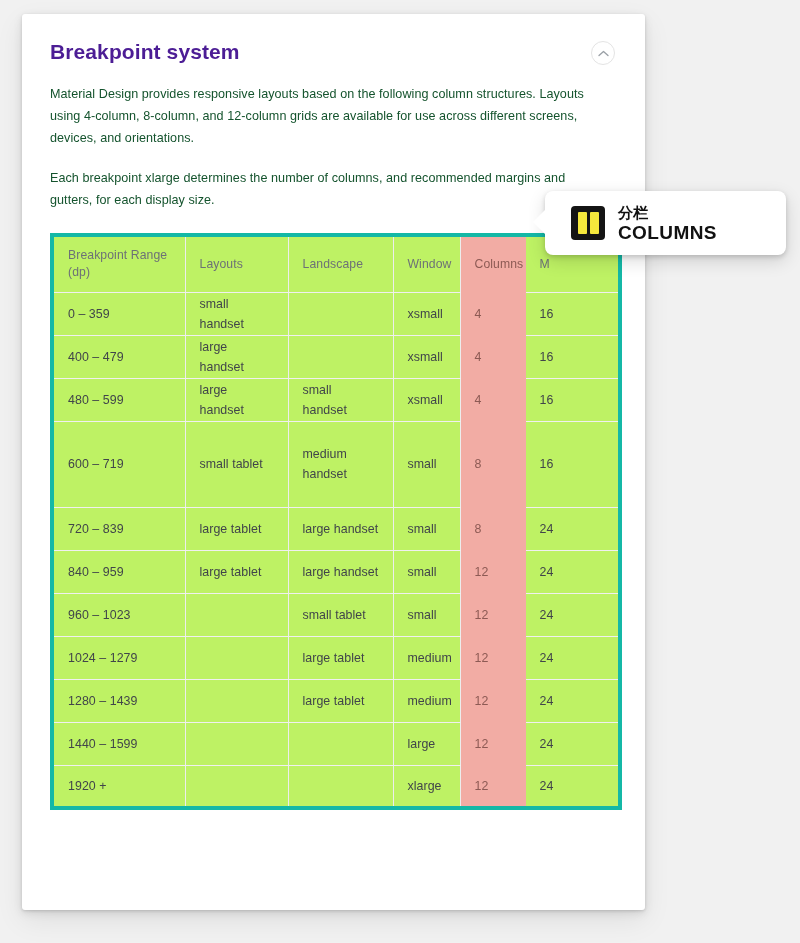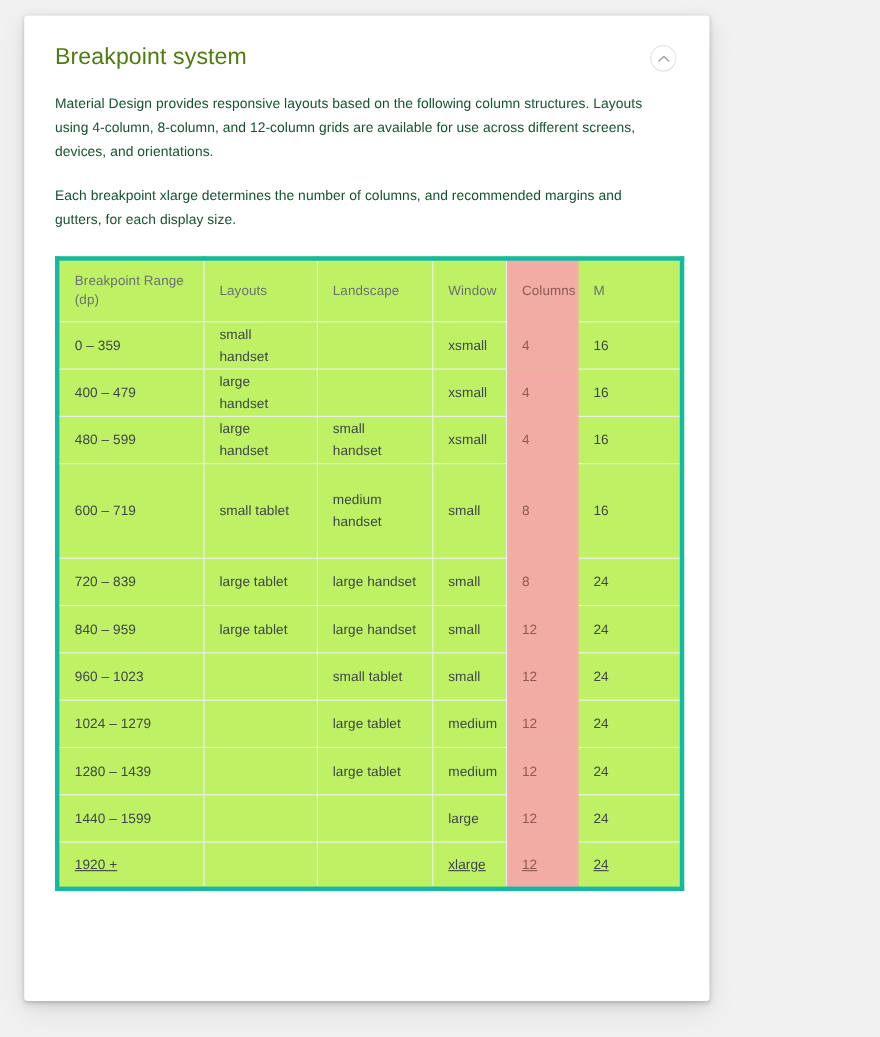--- a/index.html
+++ b/index.html
@@ -43,22 +43,22 @@
 
   .card-header {
     display: flex;
     align-items: flex-start;
     justify-content: space-between;
   }
 
   .page-title {
     font-size: 21px;
     line-height: 28px;
-    color: #4d7c0f;
-    font-weight: 400;
+    color: #4c1d95;
+    font-weight: 700;
     letter-spacing: 0.1px;
     margin: 0;
   }
 
   .collapse-btn {
     width: 24px;
     height: 24px;
     border-radius: 50%;
     border: 1px solid #e4e4e4;
     background: #ffffff;
@@ -109,21 +109,21 @@
     border-right: 1px solid #ededed;
     border-bottom: 1px solid #f0f0f0;
     padding: 0 14px;
     text-align: left;
     vertical-align: middle;
     font-weight: 400;
     box-sizing: border-box;
   }
   table.bp-table th:last-child,
   table.bp-table td:last-child { border-right: none; }
-  table.bp-table tr:last-child td { border-bottom: none; text-decoration: underline; }
+  table.bp-table tr:last-child td { border-bottom: none; }
 
   table.bp-table thead th {
     height: 57px;
     font-size: 12.2px;
     line-height: 17px;
     color: #6d7176;
     letter-spacing: 0.1px;
   }
 
   table.bp-table tbody td {
@@ -346,14 +346,24 @@
                 <td class="hl">12</td>
                 <td>24</td>
               </tr>
             </tbody>
         </table>
       </div>
 
     </div>
   </div>
 
+  <div class="callout">
+    <div class="callout-icon">
+      <i></i>
+      <i></i>
+    </div>
+    <div class="callout-text">
+      <span class="callout-cn">分栏</span>
+      <span class="callout-en">COLUMNS</span>
+    </div>
+  </div>
 
 </div>
 
 </body></html>

